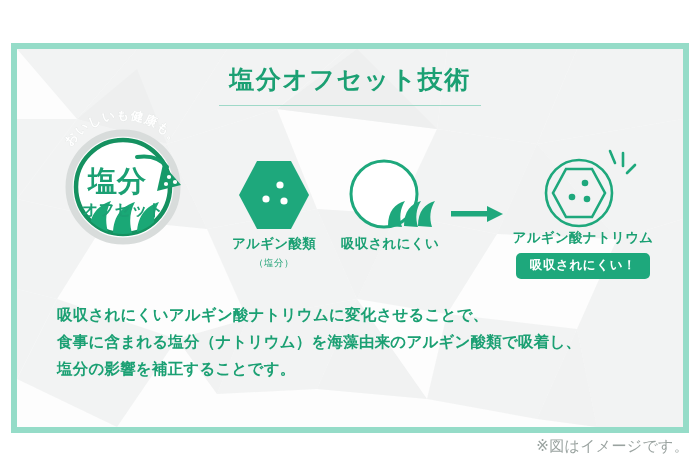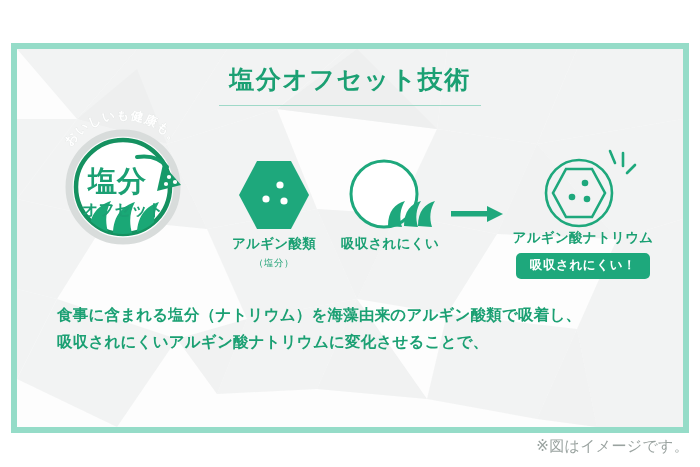--- a/index.html
+++ b/index.html
@@ -268,21 +268,22 @@
             <line x1="94" y1="19" x2="94" y2="6"></line>
             <line x1="98" y1="26" x2="106" y2="18"></line>
           </g>
         </svg>
       </div>
       <div class="step-label">アルギン酸ナトリウム</div>
       <div><span id="badge-absorb">吸収されにくい！</span></div>
     </div>
 
     <div id="body-text">
+      <div>吸収されにくいアルギン酸ナトリウムに変化させることで、</div>
       <div>食事に含まれる塩分（ナトリウム）を海藻由来のアルギン酸類で吸着し、</div>
-      <div>吸収されにくいアルギン酸ナトリウムに変化させることで、</div>
+      <div>塩分の影響を補正することです。</div>
     </div>
 
   </div>
 
   <div id="footnote">※図はイメージです。</div>
 
 </div>
 
 </body></html>

